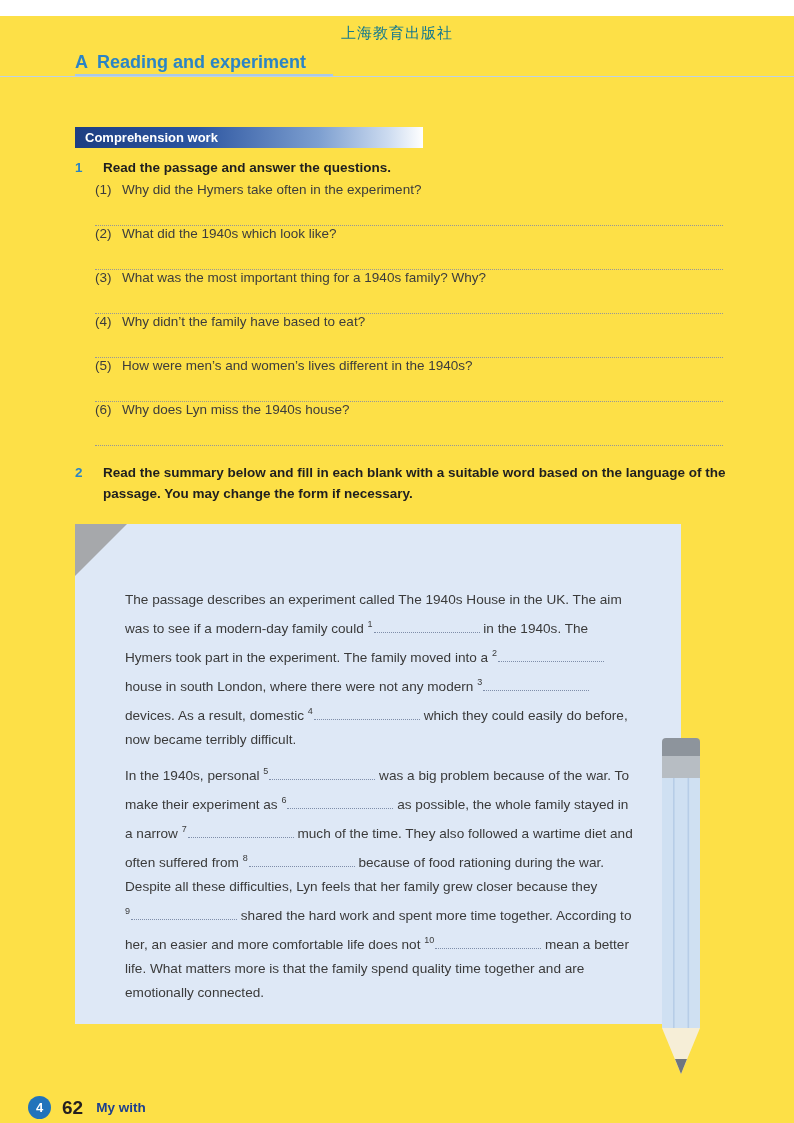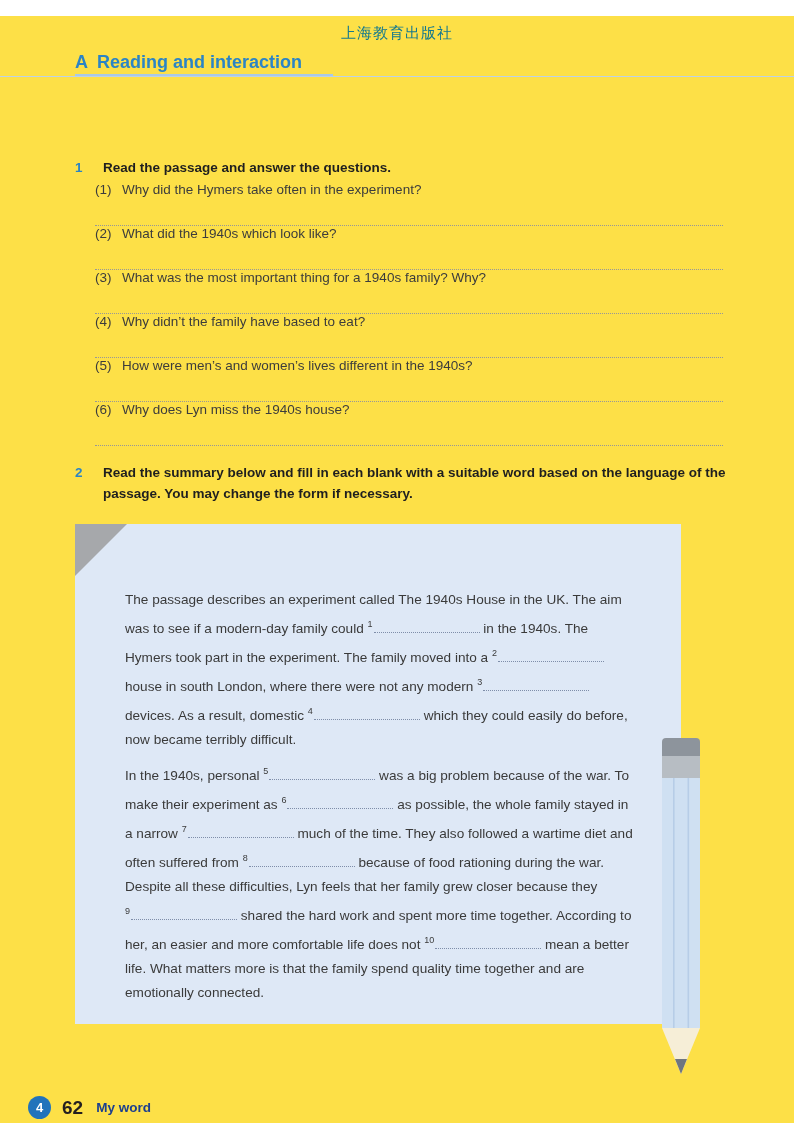--- a/index.html
+++ b/index.html
@@ -42,25 +42,28 @@
 </style>
 </head>
 <body>
 
 <div class="page">
 
   <div class="publisher">上海教育出版社</div>
 
   <div class="section-title">
     <span>A</span>
-    <span>Reading and interaction</span>
+    <span>Reading and experiment</span>
   </div>
   <div class="title-underline"></div>
   <div class="page-rule"></div>
 
+  <div class="banner">
+    <span>Comprehension work</span>
+  </div>
 
   <div class="ex-head" id="ex1-head">
     <span class="ex-num">1</span>
     <span class="ex-instr">Read the passage and answer the questions.</span>
   </div>
 
   <div class="questions" id="questions">
       <div class="q-row">
         <div class="q-head">
           <span class="q-num">(1)</span>
@@ -123,16 +126,16 @@
       <rect x="11" y="40" width="1.6" height="250" fill="#b7cde7"></rect>
       <rect x="25.5" y="40" width="1.6" height="250" fill="#b7cde7"></rect>
       <polygon points="0,290 38,290 19,336" fill="#f6eed7"></polygon>
       <polygon points="13,321 25,321 19,336" fill="#6f7680"></polygon>
     </svg>
   </div>
 
   <div class="footer">
     <div class="unit-circle">4</div>
     <span class="page-num">62</span>
-    <span class="unit-title">My word</span>
+    <span class="unit-title">My with</span>
   </div>
 
 </div>
 
 </body></html>

